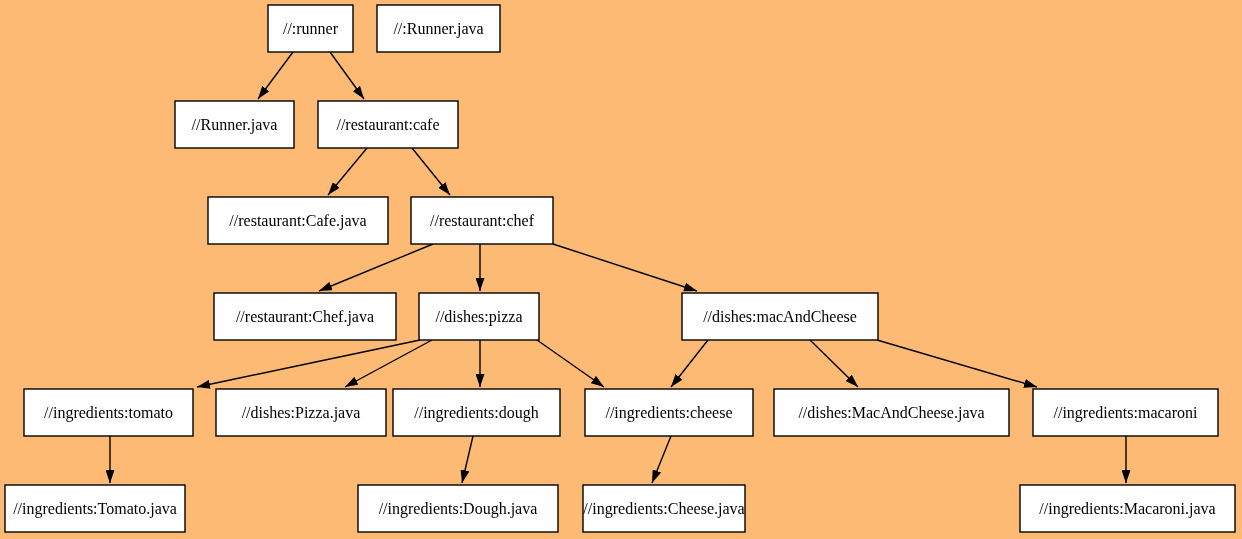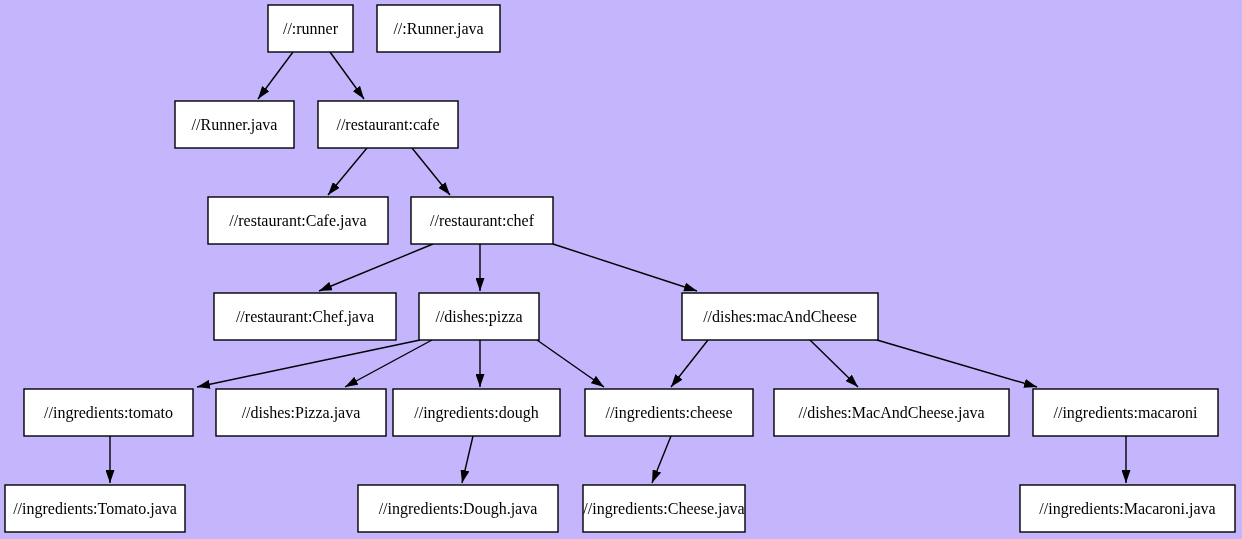--- a/index.html
+++ b/index.html
@@ -5,21 +5,21 @@
 <style>
   html, body {
     margin: 0;
     padding: 0;
     background: #ffffff;
   }
   .diagram-canvas {
     position: relative;
     width: 1242px;
     height: 539px;
-    background: #c4b5fd;
+    background: #fdba74;
     overflow: hidden;
   }
   svg {
     display: block;
     font-family: "Liberation Serif", "DejaVu Serif", serif;
   }
   .edge {
     stroke: var(--edge-color, #000000);
     stroke-width: 1.4;
     fill: none;

